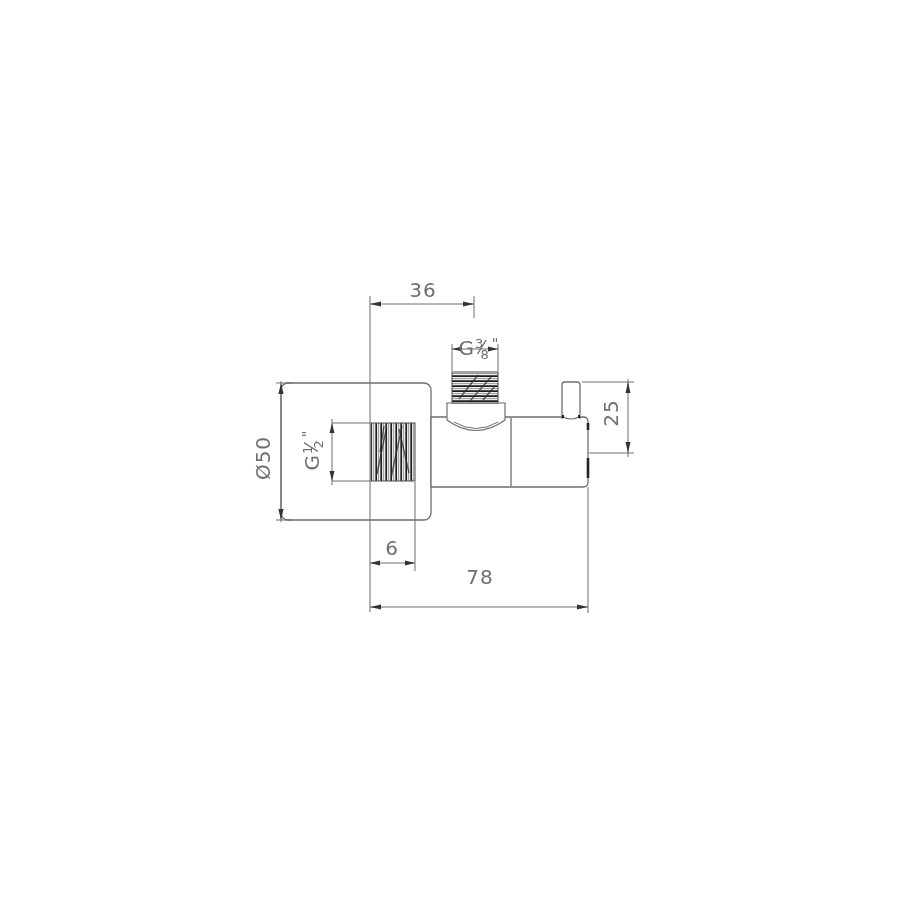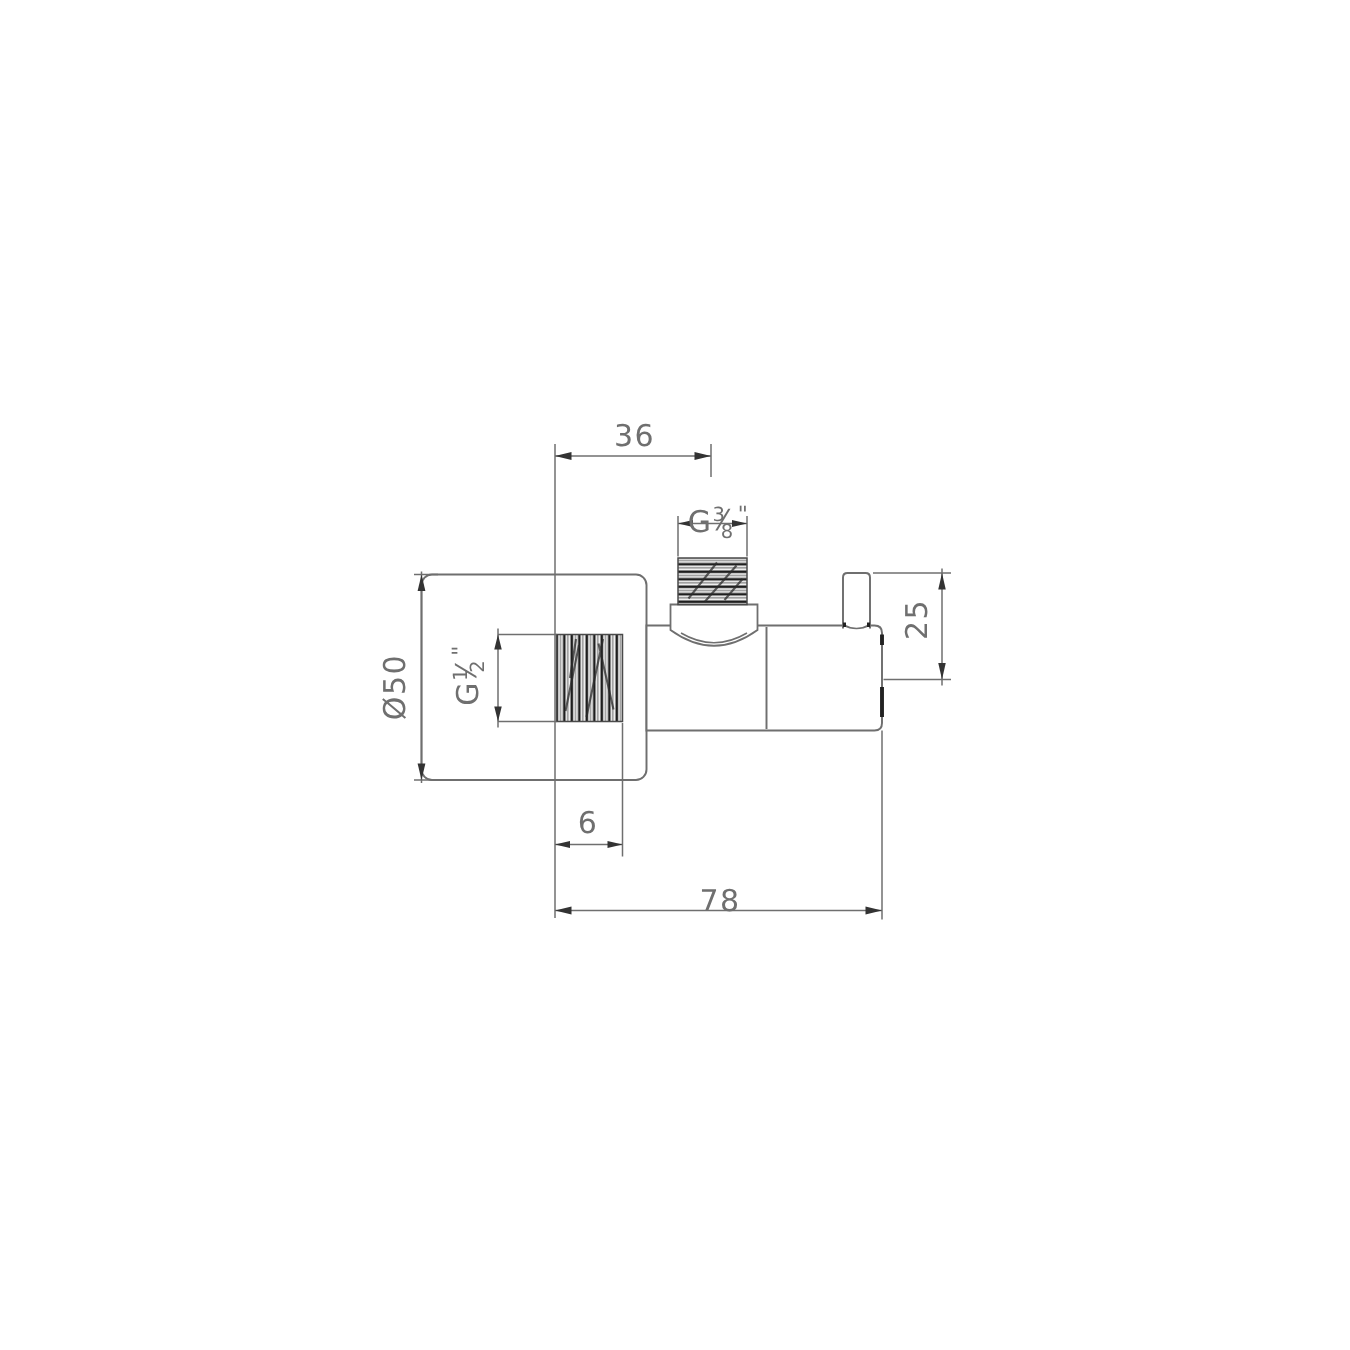--- a/index.html
+++ b/index.html
@@ -145,15 +145,15 @@
   <div class="lbl vert" style="left:263px;top:458px">Ø50</div>
 
   <div class="lbl vert thread-lbl" style="left:312px;top:452px">
     <span>G</span><span class="num">1</span><span class="sl">⁄</span><span class="den">2</span><span class="sfx">''</span>
   </div>
 
   <div class="lbl vert" style="left:611px;top:413px">25</div>
 
   <div class="lbl" style="left:392px;top:548px">6</div>
 
-  <div class="lbl" style="left:480px;top:600px">78</div>
+  <div class="lbl" style="left:480px;top:577px">78</div>
 
 </div>
 
 </body></html>

